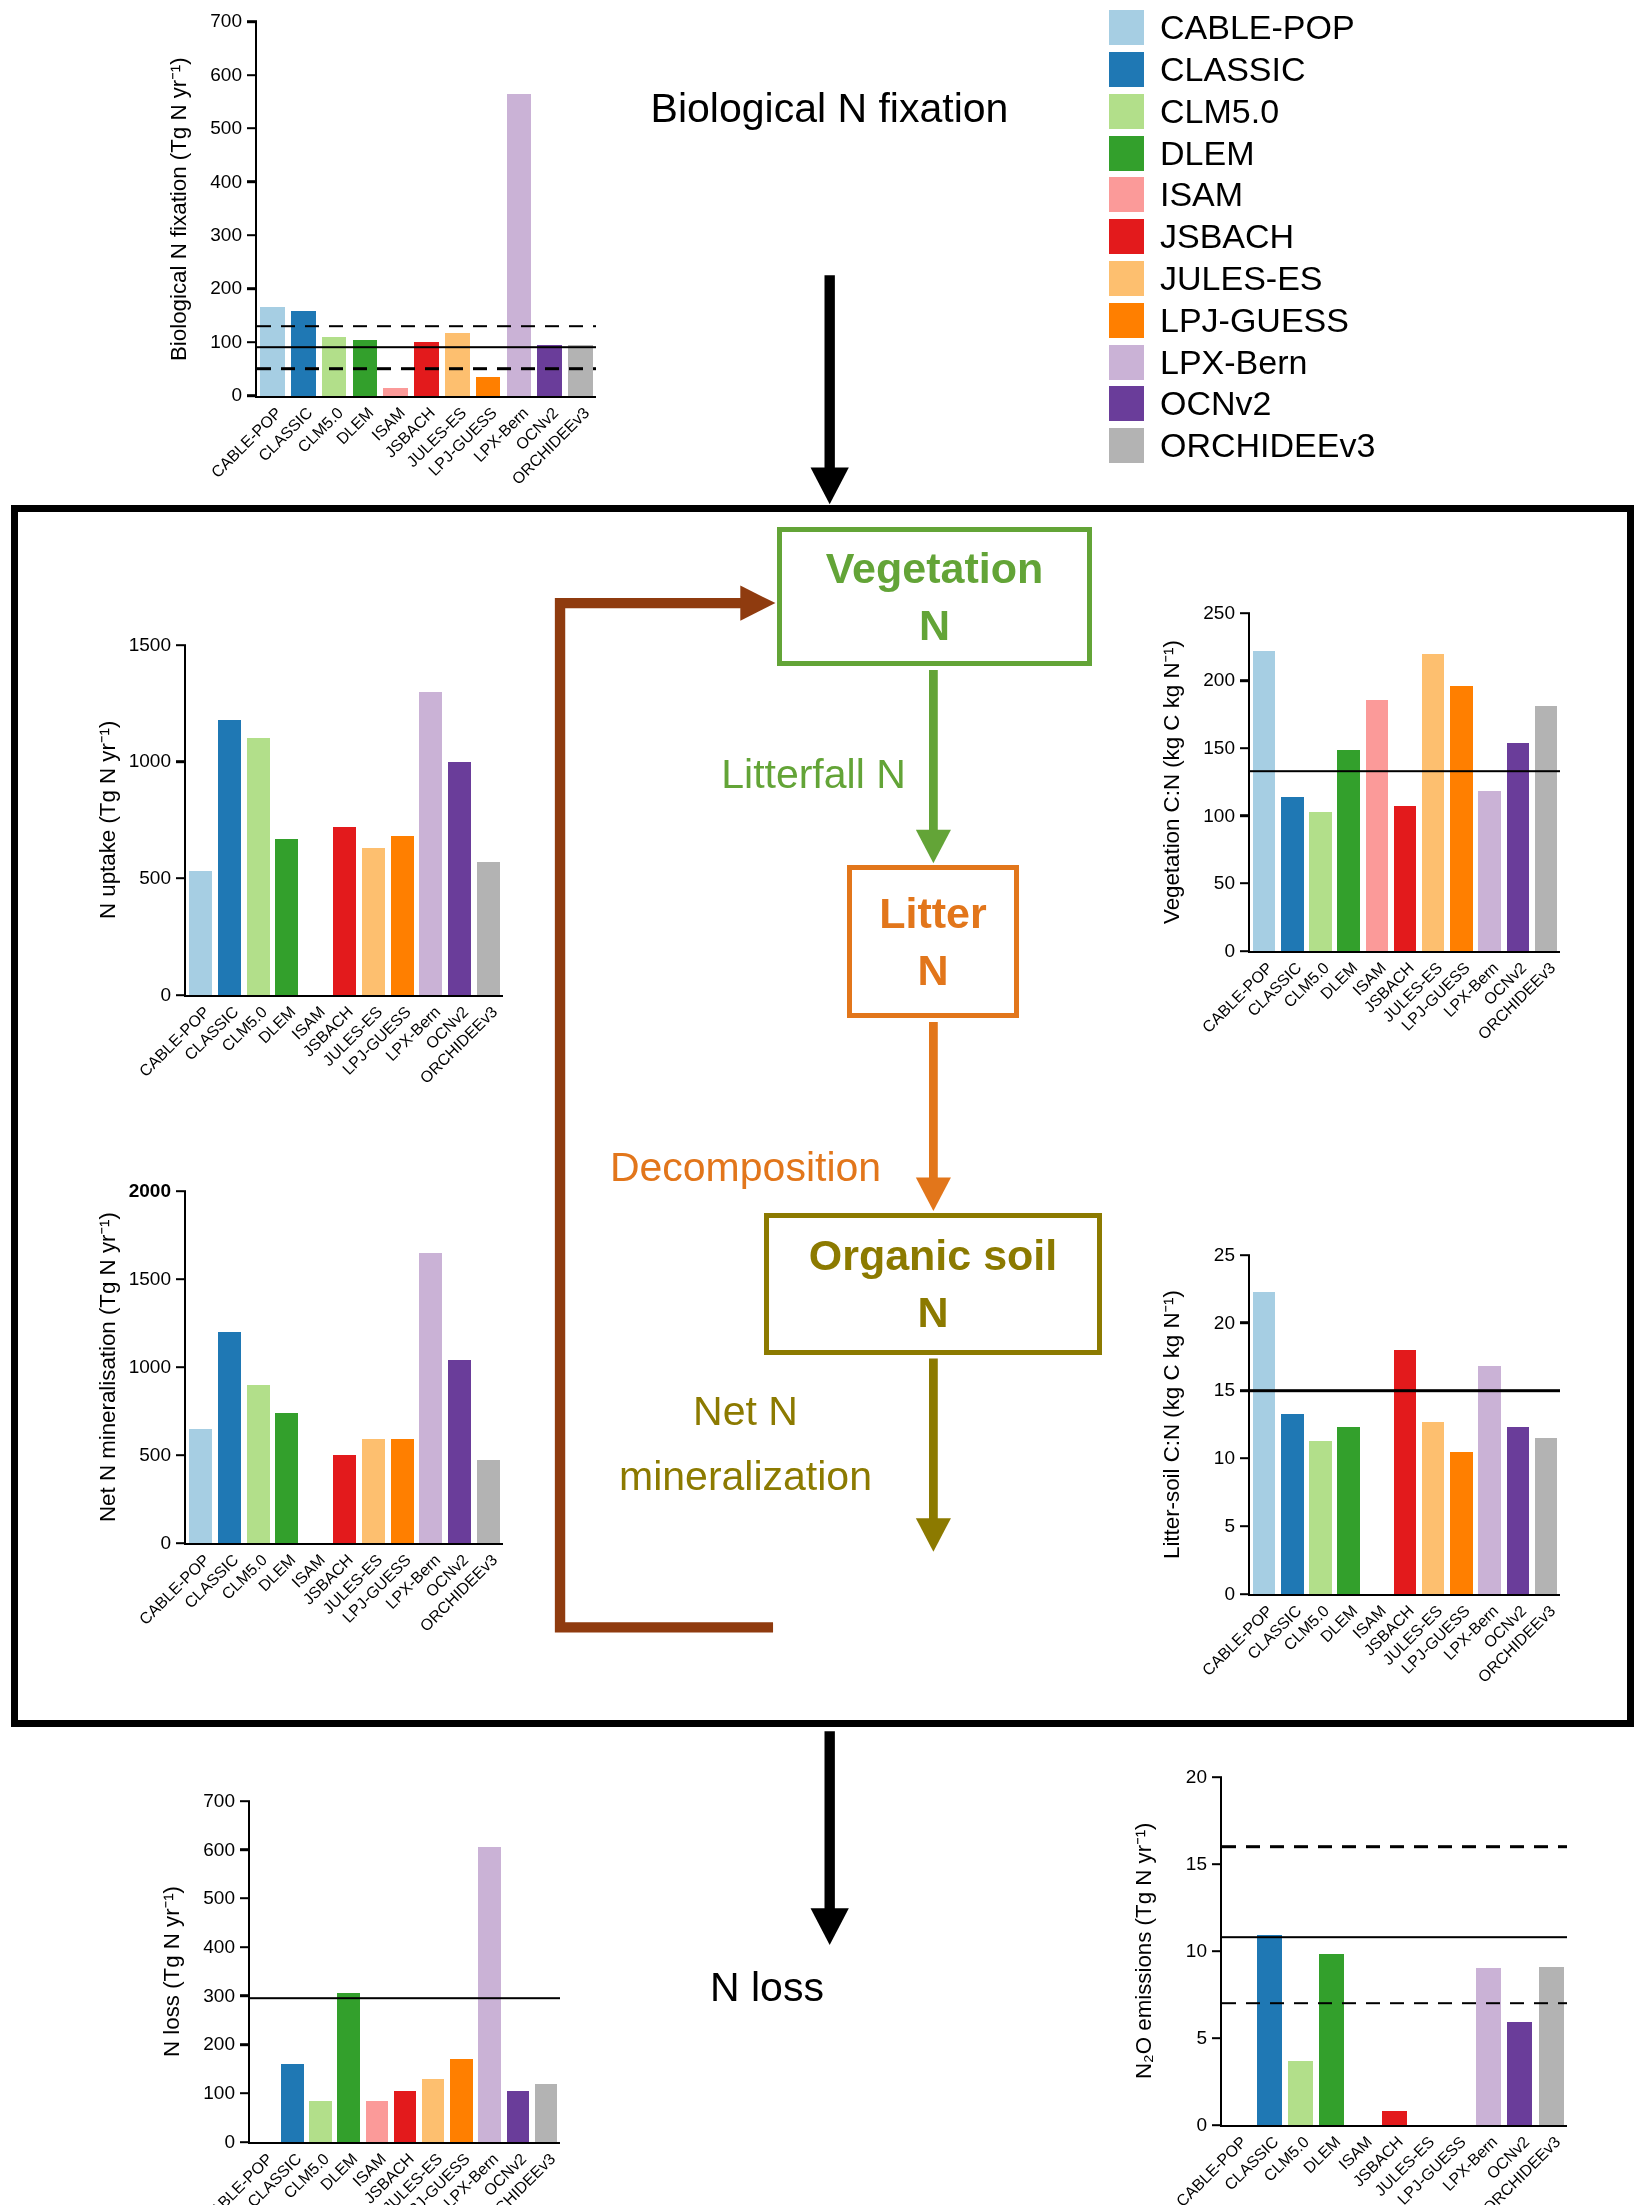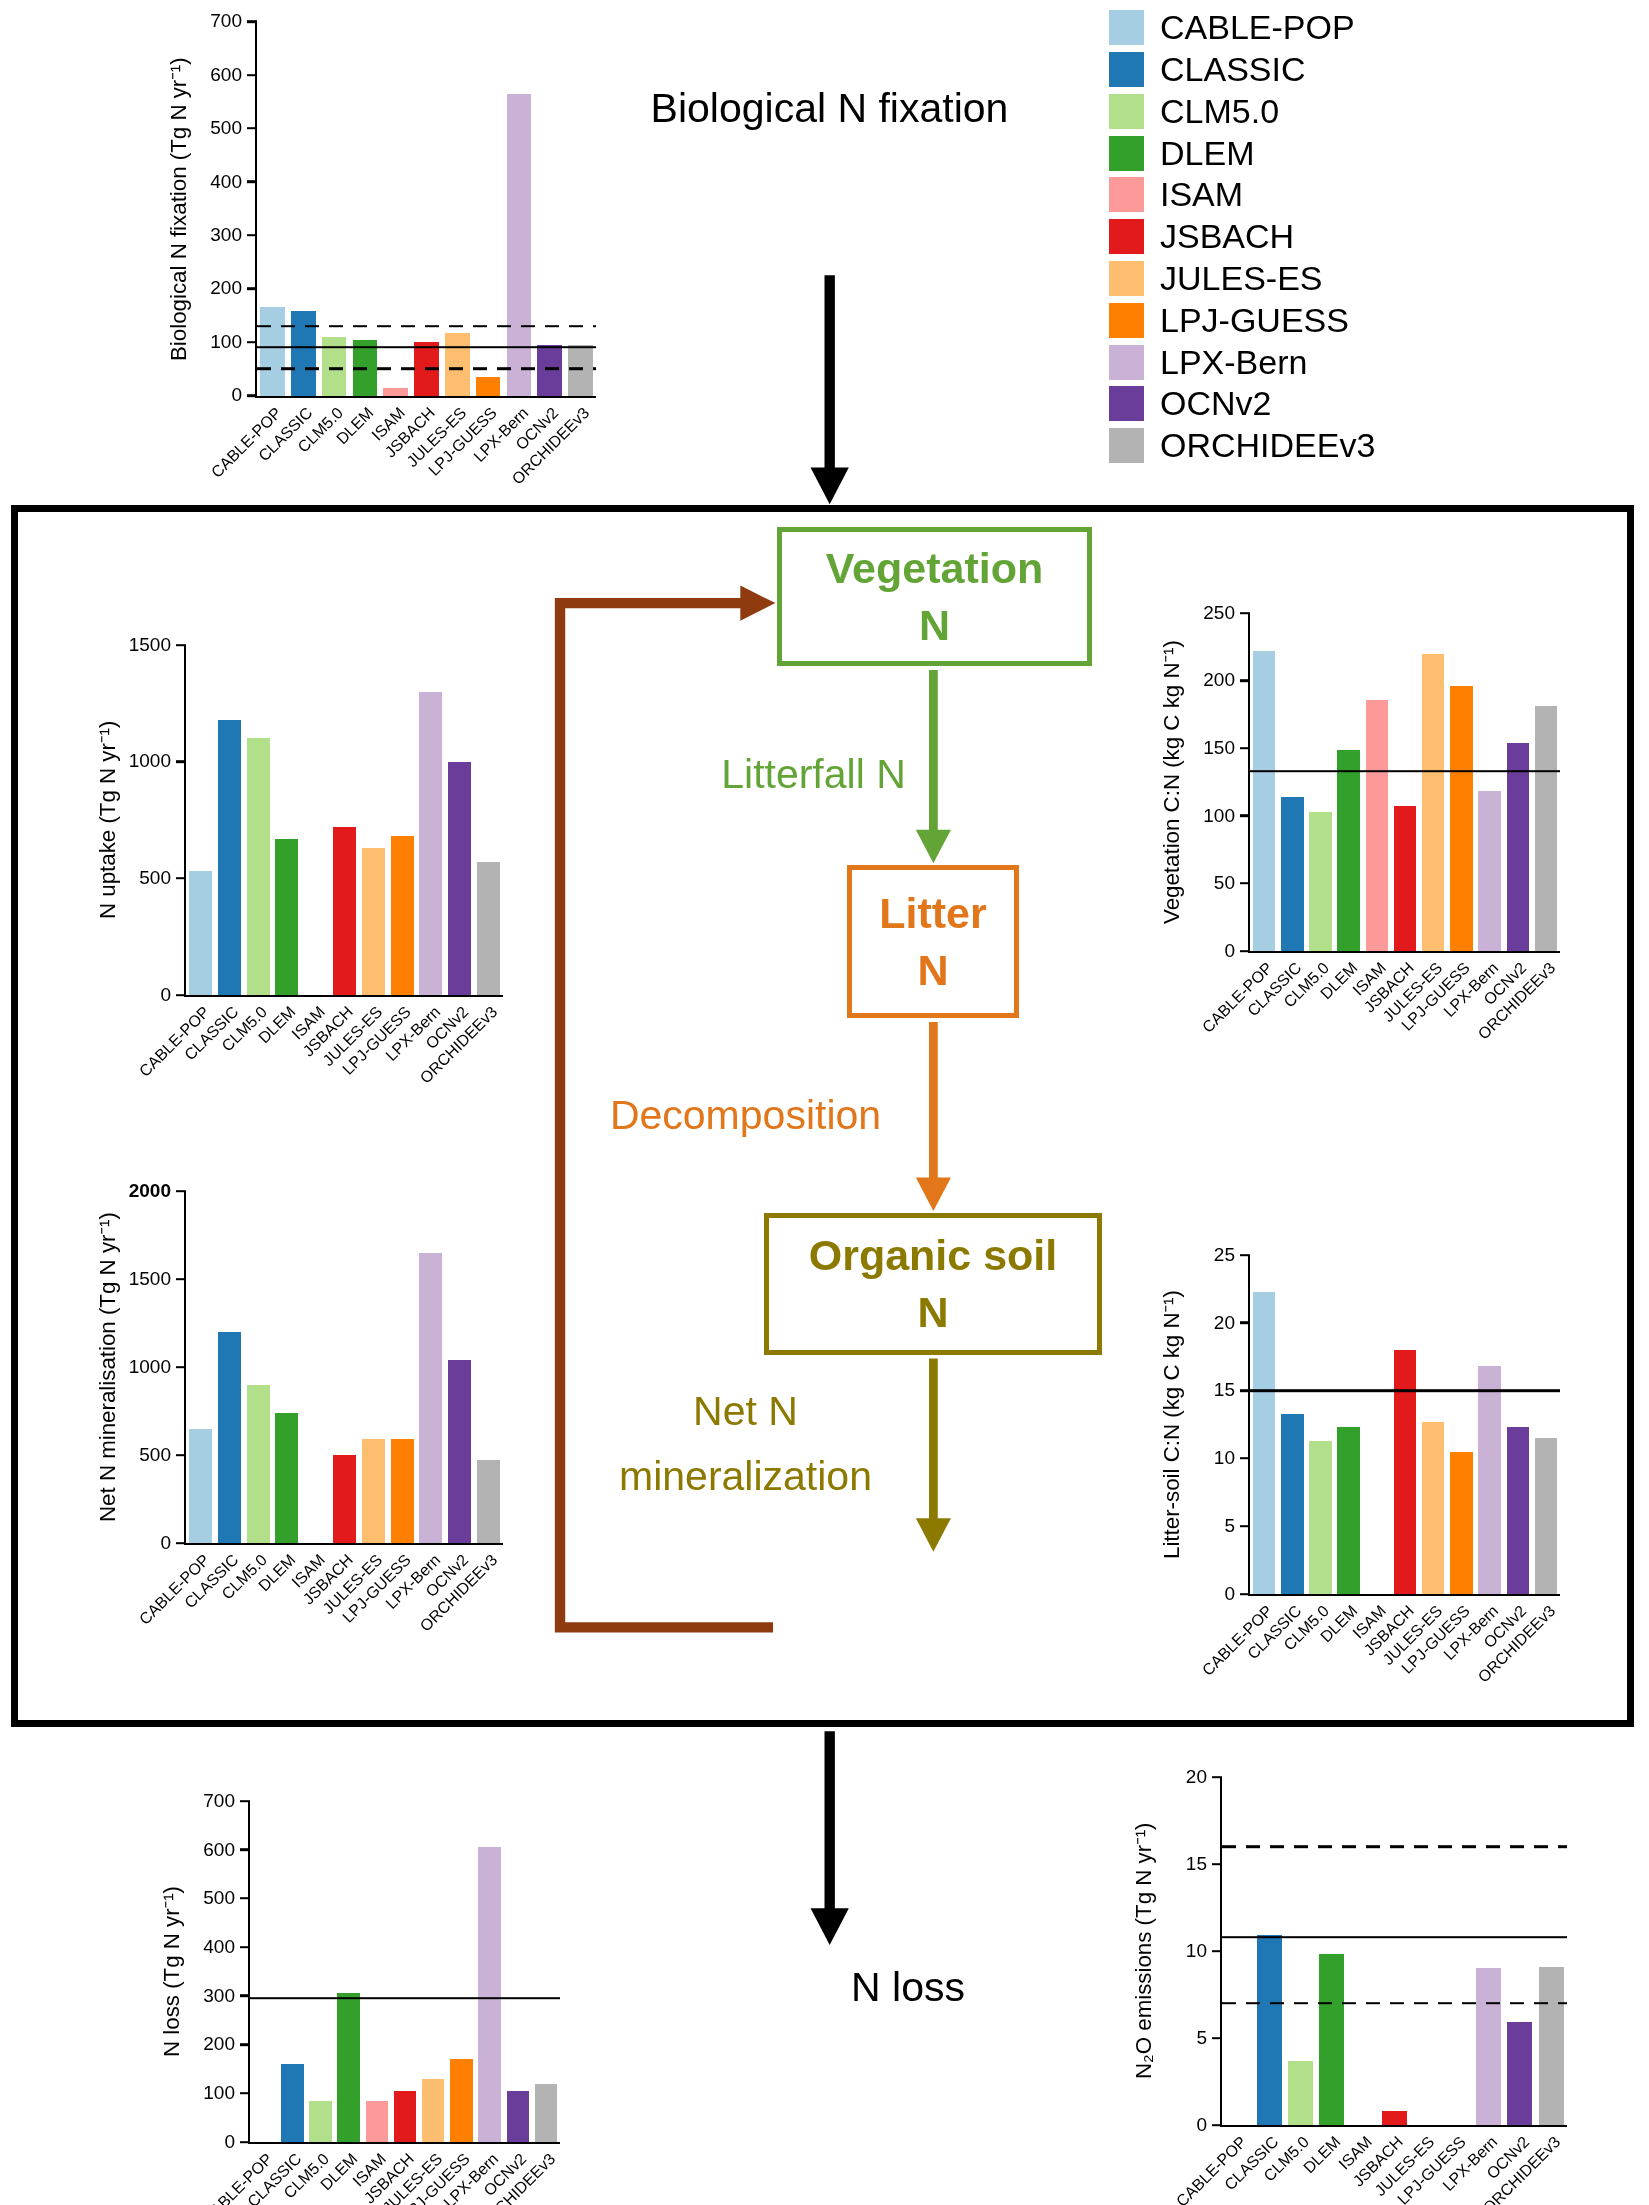--- a/index.html
+++ b/index.html
@@ -29,21 +29,21 @@
 
   
   #legend { position:absolute; left:1109px; top:11.2px; display:flex; flex-direction:column; gap:8.8px; z-index:2; }
   .legend-item { display:flex; align-items:center; gap:16px; height:33px; }
   .legend-swatch { width:35px; height:35px; flex:0 0 35px; }
   .legend-label { font-size:34px; }
 
   
   #title-block { position:absolute; left:566px; top:77px; width:527px; text-align:center;
                  font-size:41px; line-height:62px; z-index:2; }
-  #n-loss-label { position:absolute; left:710px; top:1964px; width:255px; text-align:right;
+  #n-loss-label { position:absolute; left:710px; top:1964px; width:255px; text-align:left;
                   font-size:41px; z-index:2; }
 
   
   #flow-box { position:absolute; left:11.2px; top:505px; width:1623px; height:1222px;
               border:7.2px solid #000; z-index:0; }
   .flowbox { position:absolute; border-width:5.6px; border-style:solid; background:#fff;
              display:flex; flex-direction:column; align-items:center; justify-content:center;
              text-align:center; font-weight:bold; font-size:43px; line-height:57px; z-index:2; }
   .flowlabel { position:absolute; text-align:center; font-size:41px; line-height:65px; z-index:2; }
   #arrows { position:absolute; left:0; top:0; width:1649px; height:2205px; z-index:1; pointer-events:none; }
@@ -735,21 +735,21 @@
 
   <div class="flowbox" style="left: 764px; top: 1213px; width: 338px; height: 142px; border-color: rgb(140, 122, 0); color: rgb(140, 122, 0);">
     <span>Organic soil</span>
     <span>N</span>
   </div>
 
 
 
   <div class="flowlabel" style="left: 686px; top: 742px; width: 255px; color: rgb(99, 164, 55);">Litterfall N</div>
 
-  <div class="flowlabel" style="left: 594px; top: 1083px; width: 303px; color: rgb(226, 118, 27);">Decomposition</div>
+  <div class="flowlabel" style="left: 594px; top: 1135px; width: 303px; color: rgb(226, 118, 27);">Decomposition</div>
 
   <div class="flowlabel" style="left: 582px; top: 1379px; width: 327px; color: rgb(140, 122, 0);">
     <div>Net N</div>
     <div>mineralization</div>
   </div>
 
   <div id="n-loss-label">N loss</div>
 
   <svg id="arrows" viewBox="0 0 2067 2764">
 

